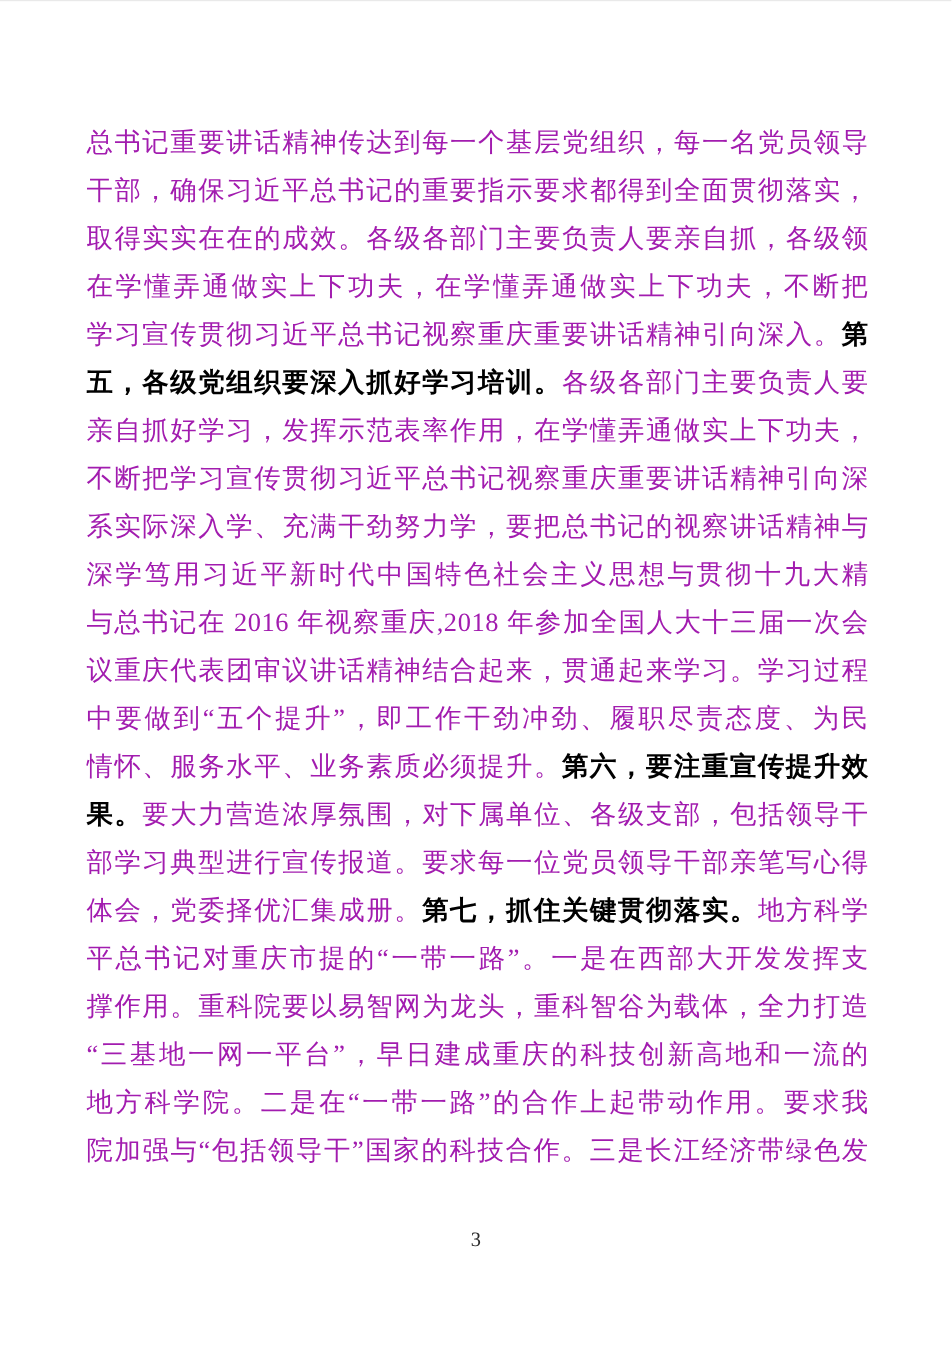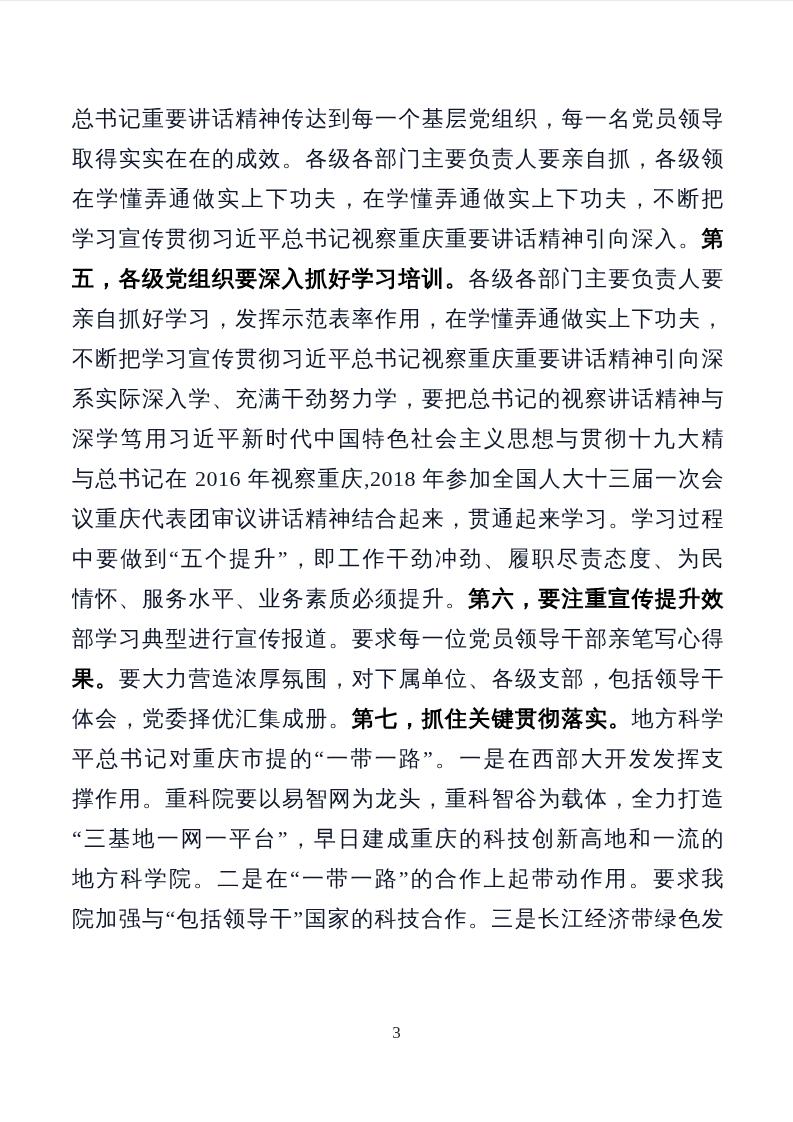--- a/index.html
+++ b/index.html
@@ -27,21 +27,21 @@
     height: 40px;
     line-height: 40px;
     font-size: 22px;
     text-align: justify;
     text-align-last: justify;
     text-justify: inter-character;
     overflow: hidden;
     letter-spacing: 0.5px;
   }
   .seg {
-    color: #0f172a;
+    color: #a21caf;
   }
   .seg.bold {
     font-family: "Liberation Sans", sans-serif;
     font-weight: 700;
     color: #000000;
   }
   .page-number {
     position: absolute;
     left: 0;
     top: 1021px;
@@ -52,34 +52,35 @@
     color: #2a2a2a;
     font-family: "Liberation Serif", serif;
   }
 </style>
 </head>
 <body>
 
 <div class="page">
   <div class="text-block">
       <div class="line"><span class="seg">总书记重要讲话精神传达到每一个基层党组织，每一名党员领导</span></div>
+      <div class="line"><span class="seg">干部，确保习近平总书记的重要指示要求都得到全面贯彻落实，</span></div>
       <div class="line"><span class="seg">取得实实在在的成效。各级各部门主要负责人要亲自抓，各级领</span></div>
       <div class="line"><span class="seg">在学懂弄通做实上下功夫，在学懂弄通做实上下功夫，不断把</span></div>
       <div class="line"><span class="seg">学习宣传贯彻习近平总书记视察重庆重要讲话精神引向深入。</span><span class="seg bold">第</span></div>
       <div class="line"><span class="seg bold">五，各级党组织要深入抓好学习培训。</span><span class="seg">各级各部门主要负责人要</span></div>
       <div class="line"><span class="seg">亲自抓好学习，发挥示范表率作用，在学懂弄通做实上下功夫，</span></div>
       <div class="line"><span class="seg">不断把学习宣传贯彻习近平总书记视察重庆重要讲话精神引向深</span></div>
       <div class="line"><span class="seg">系实际深入学、充满干劲努力学，要把总书记的视察讲话精神与</span></div>
       <div class="line"><span class="seg">深学笃用习近平新时代中国特色社会主义思想与贯彻十九大精神，</span></div>
       <div class="line"><span class="seg">与总书记在 2016 年视察重庆,2018 年参加全国人大十三届一次会</span></div>
       <div class="line"><span class="seg">议重庆代表团审议讲话精神结合起来，贯通起来学习。学习过程</span></div>
       <div class="line"><span class="seg">中要做到“五个提升”，即工作干劲冲劲、履职尽责态度、为民</span></div>
       <div class="line"><span class="seg">情怀、服务水平、业务素质必须提升。</span><span class="seg bold">第六，要注重宣传提升效</span></div>
+      <div class="line"><span class="seg bold">果。</span><span class="seg">要大力营造浓厚氛围，对下属单位、各级支部，包括领导干</span></div>
       <div class="line"><span class="seg">部学习典型进行宣传报道。要求每一位党员领导干部亲笔写心得</span></div>
-      <div class="line"><span class="seg bold">果。</span><span class="seg">要大力营造浓厚氛围，对下属单位、各级支部，包括领导干</span></div>
       <div class="line"><span class="seg">体会，党委择优汇集成册。</span><span class="seg bold">第七，抓住关键贯彻落实。</span><span class="seg">地方科学院</span></div>
       <div class="line"><span class="seg">平总书记对重庆市提的“一带一路”。一是在西部大开发发挥支</span></div>
       <div class="line"><span class="seg">撑作用。重科院要以易智网为龙头，重科智谷为载体，全力打造</span></div>
       <div class="line"><span class="seg">“三基地一网一平台”，早日建成重庆的科技创新高地和一流的</span></div>
       <div class="line"><span class="seg">地方科学院。二是在“一带一路”的合作上起带动作用。要求我</span></div>
       <div class="line"><span class="seg">院加强与“包括领导干”国家的科技合作。三是长江经济带绿色发</span></div>
     </div>
   <div class="page-number">3</div>
 </div>
 

